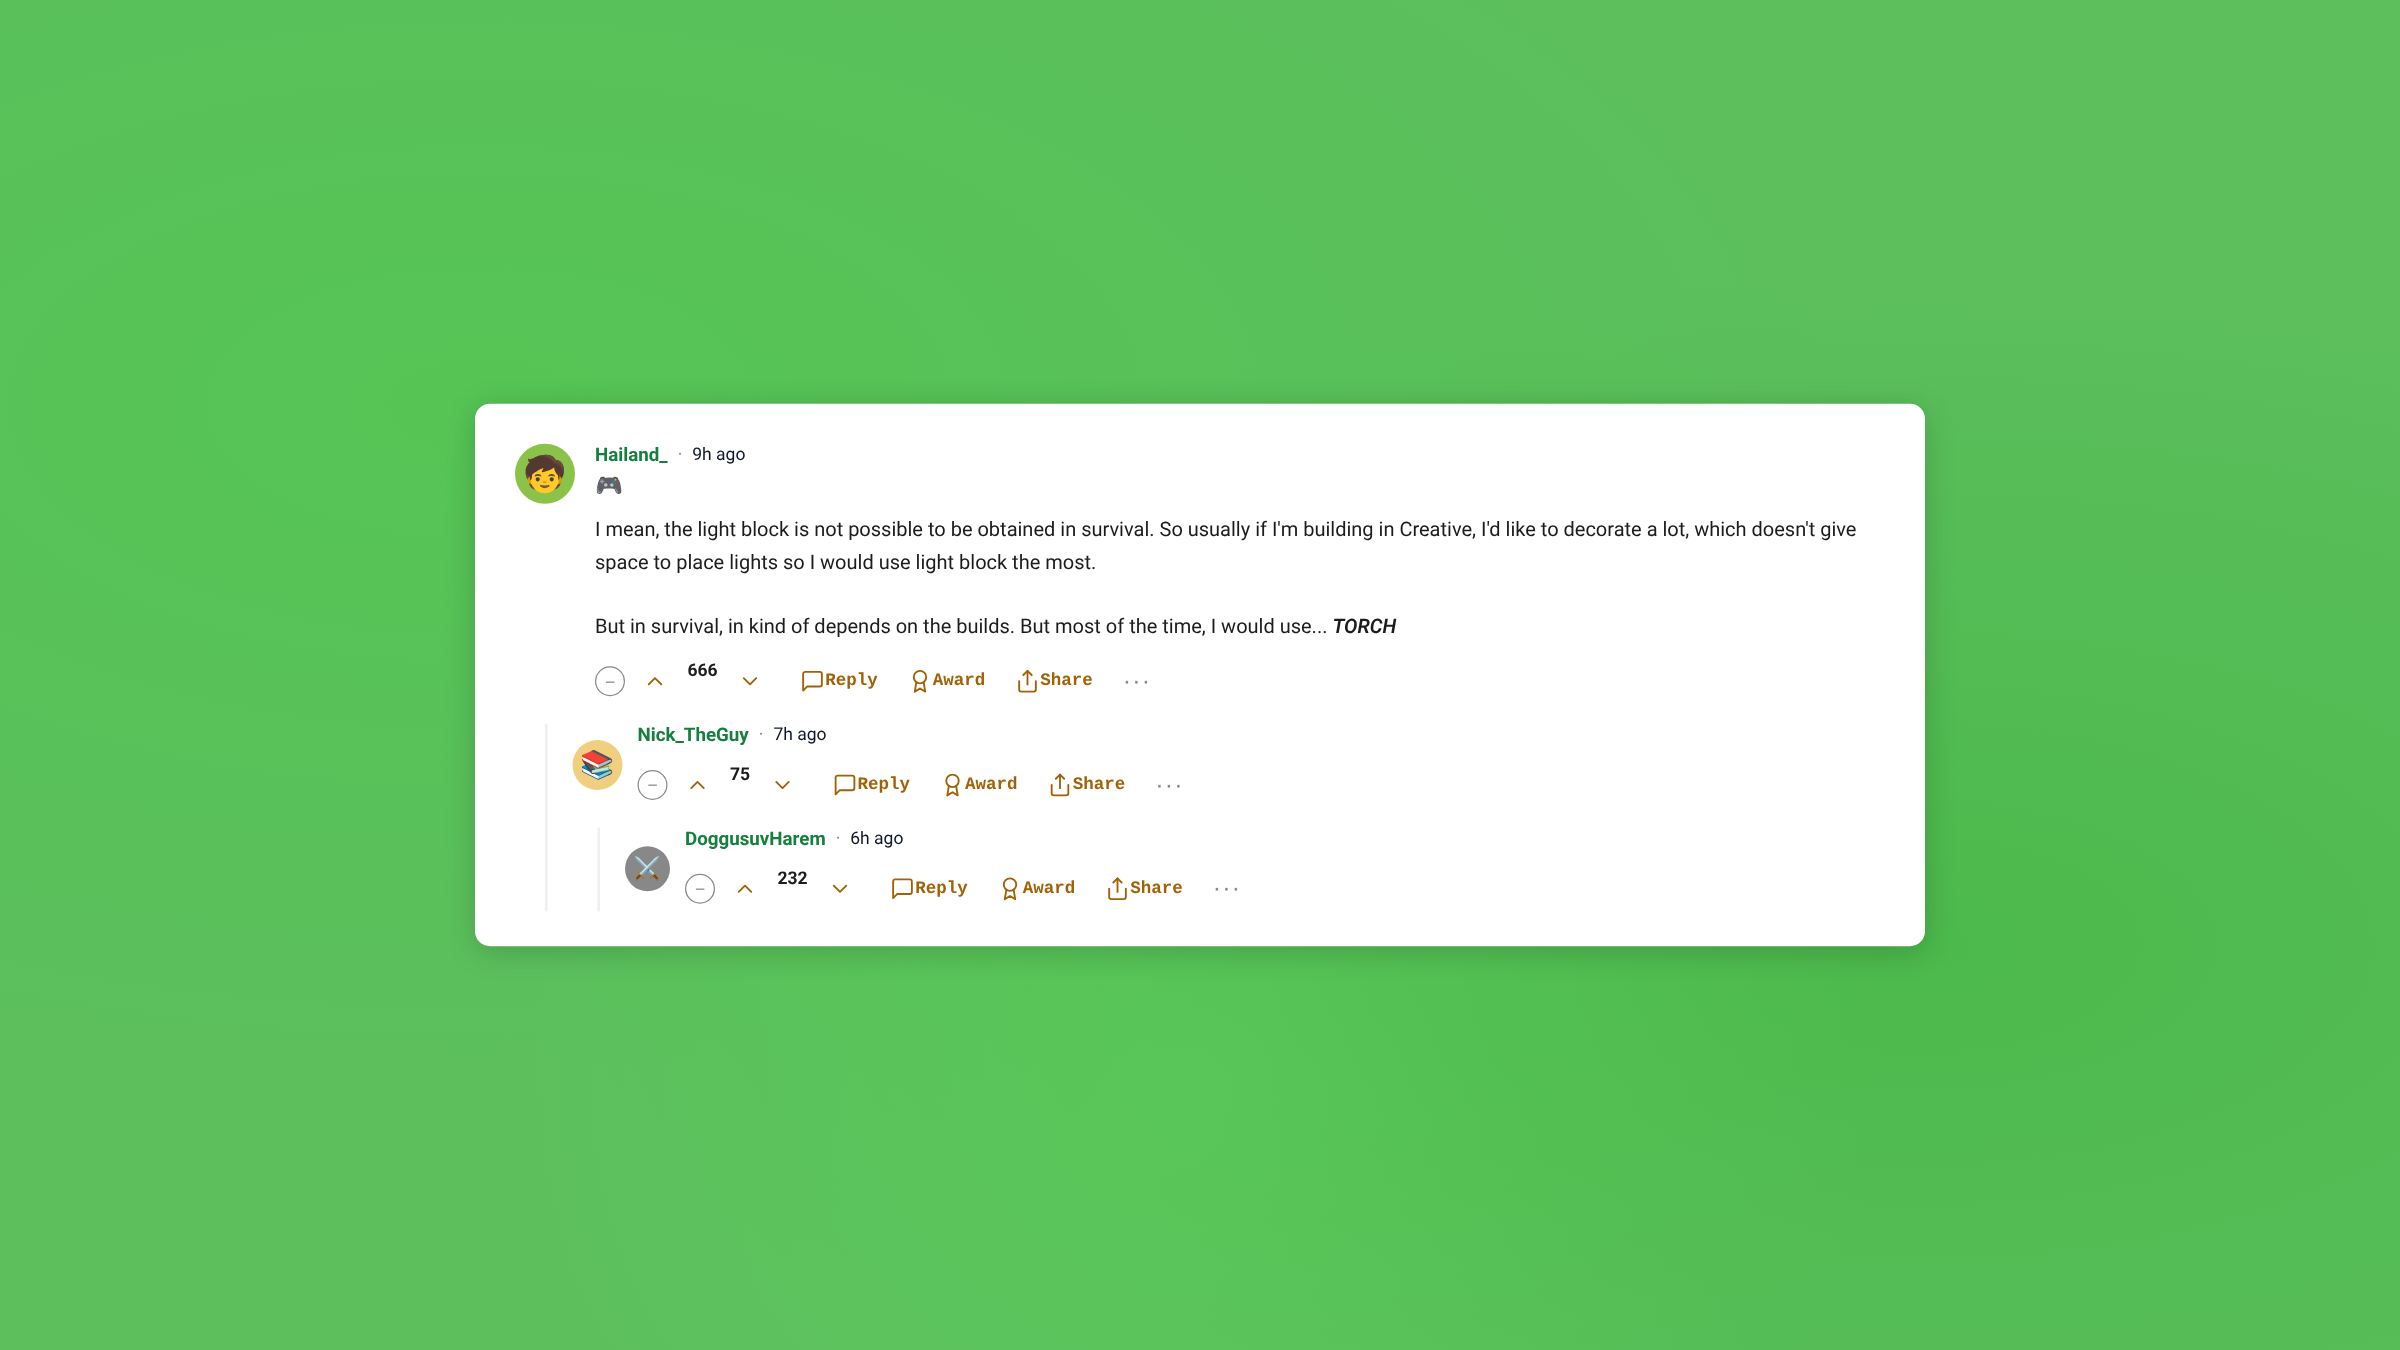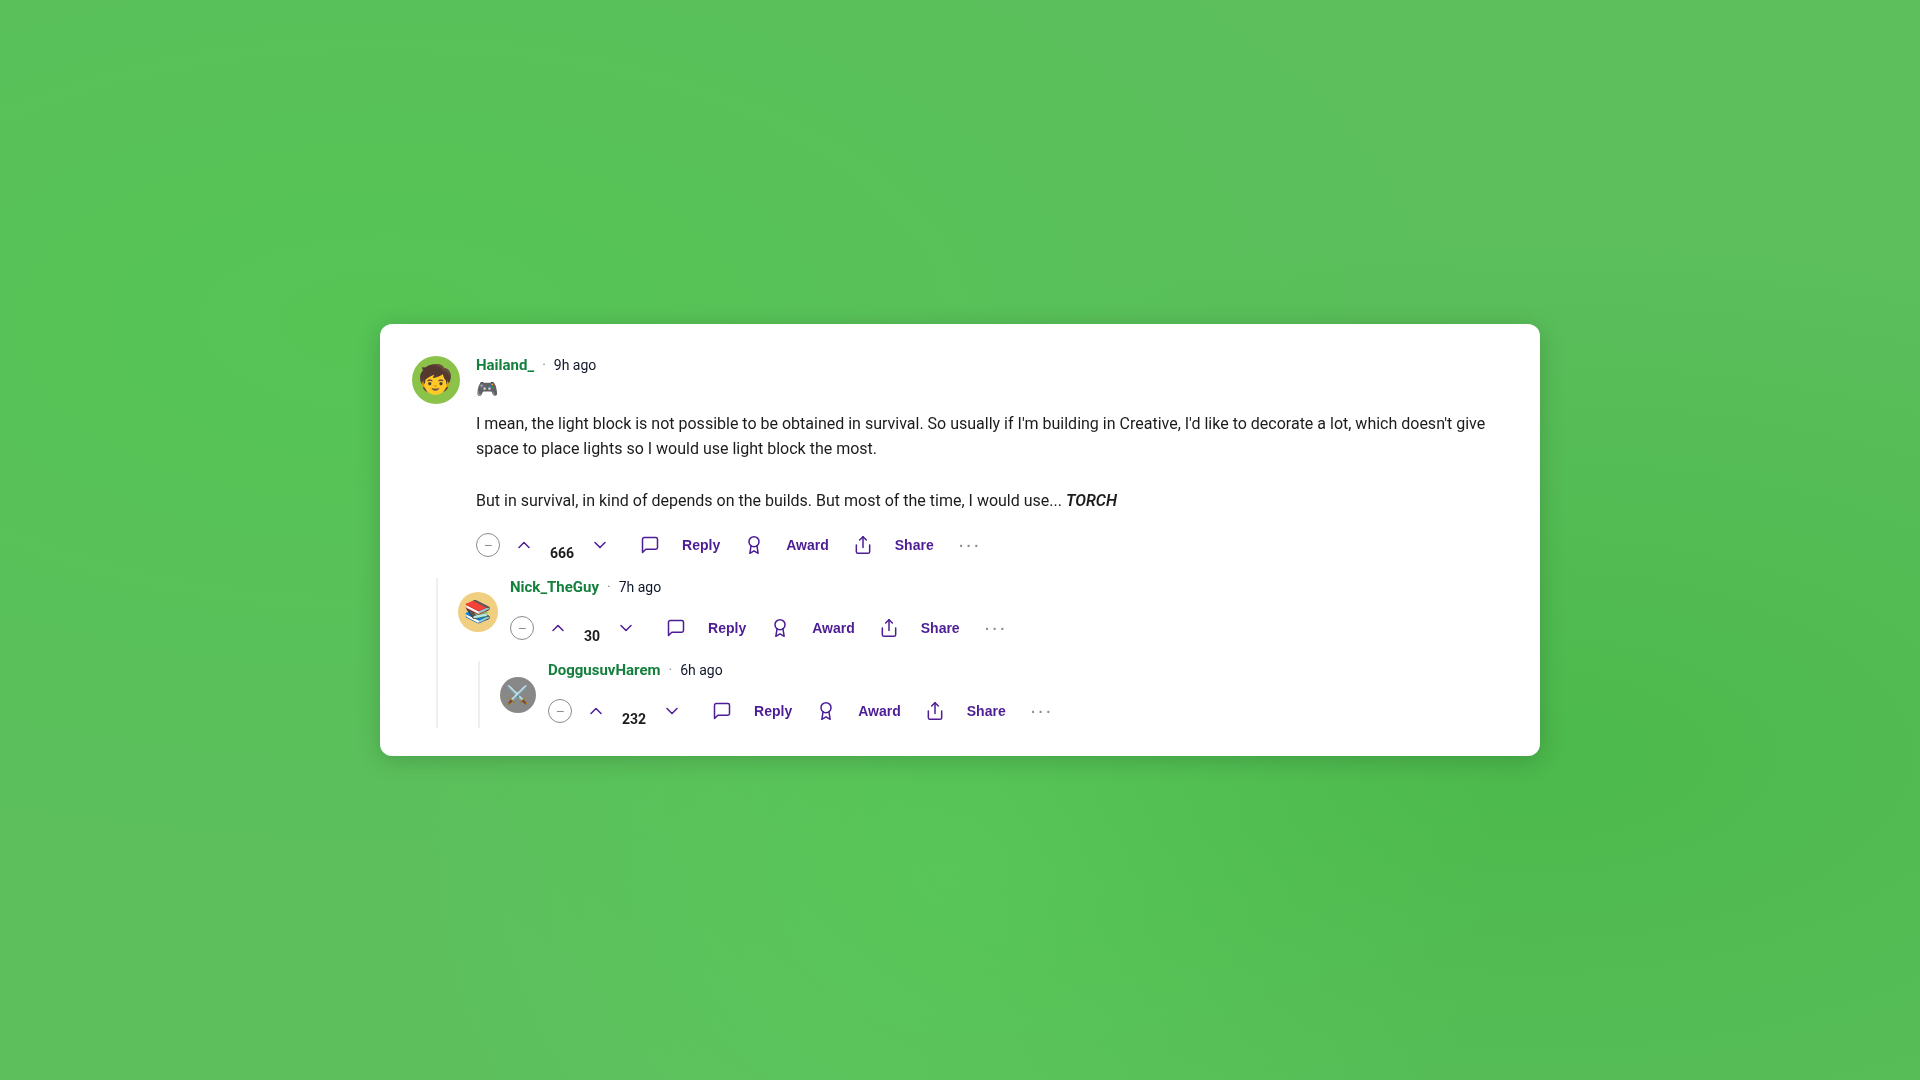--- a/index.html
+++ b/index.html
@@ -120,38 +120,39 @@
 
     .comment-actions {
       display: flex;
       align-items: center;
       gap: 4px;
       margin-top: 14px;
     }
 
     .vote-section {
       display: flex;
-      align-items: flex-end;
+      align-items: flex-start;
       gap: 6px;
       margin-right: 6px;
     }
 
     .action-btn {
       display: flex;
       align-items: center;
-      gap: 22px;
+      gap: 0;
       padding: 6px 10px;
       border: none;
       background: none;
       cursor: pointer;
       border-radius: 20px;
       font-size: 14px;
       font-weight: 600;
-      color: #4c1d95;
+      color: #a16207;
       transition: background 0.15s;
+      font-family: Liberation Mono, monospace;
     }
 
     .vote-count {
       font-size: 14px;
       font-weight: 700;
       color: #1c1c1c;
     }
 
     .icon-svg {
       width: 20px;
@@ -290,21 +291,21 @@
             <span class="timestamp">7h ago</span>
           </div>
           <div class="comment-actions">
             <button class="collapse-btn">−</button>
             <div class="vote-section">
               <button class="action-btn">
                 <svg class="icon-svg" viewBox="0 0 24 24">
                     <polyline points="18 15 12 9 6 15"></polyline>
                   </svg>
               </button>
-              <span class="vote-count">30</span>
+              <span class="vote-count">75</span>
               <button class="action-btn">
                 <svg class="icon-svg" viewBox="0 0 24 24">
                     <polyline points="6 9 12 15 18 9"></polyline>
                   </svg>
               </button>
             </div>
             <button class="action-btn">
               <svg class="icon-svg" viewBox="0 0 24 24">
                   <path d="M21 15a2 2 0 0 1-2 2H7l-4 4V5a2 2 0 0 1 2-2h14a2 2 0 0 1 2 2z"></path>
                 </svg>

